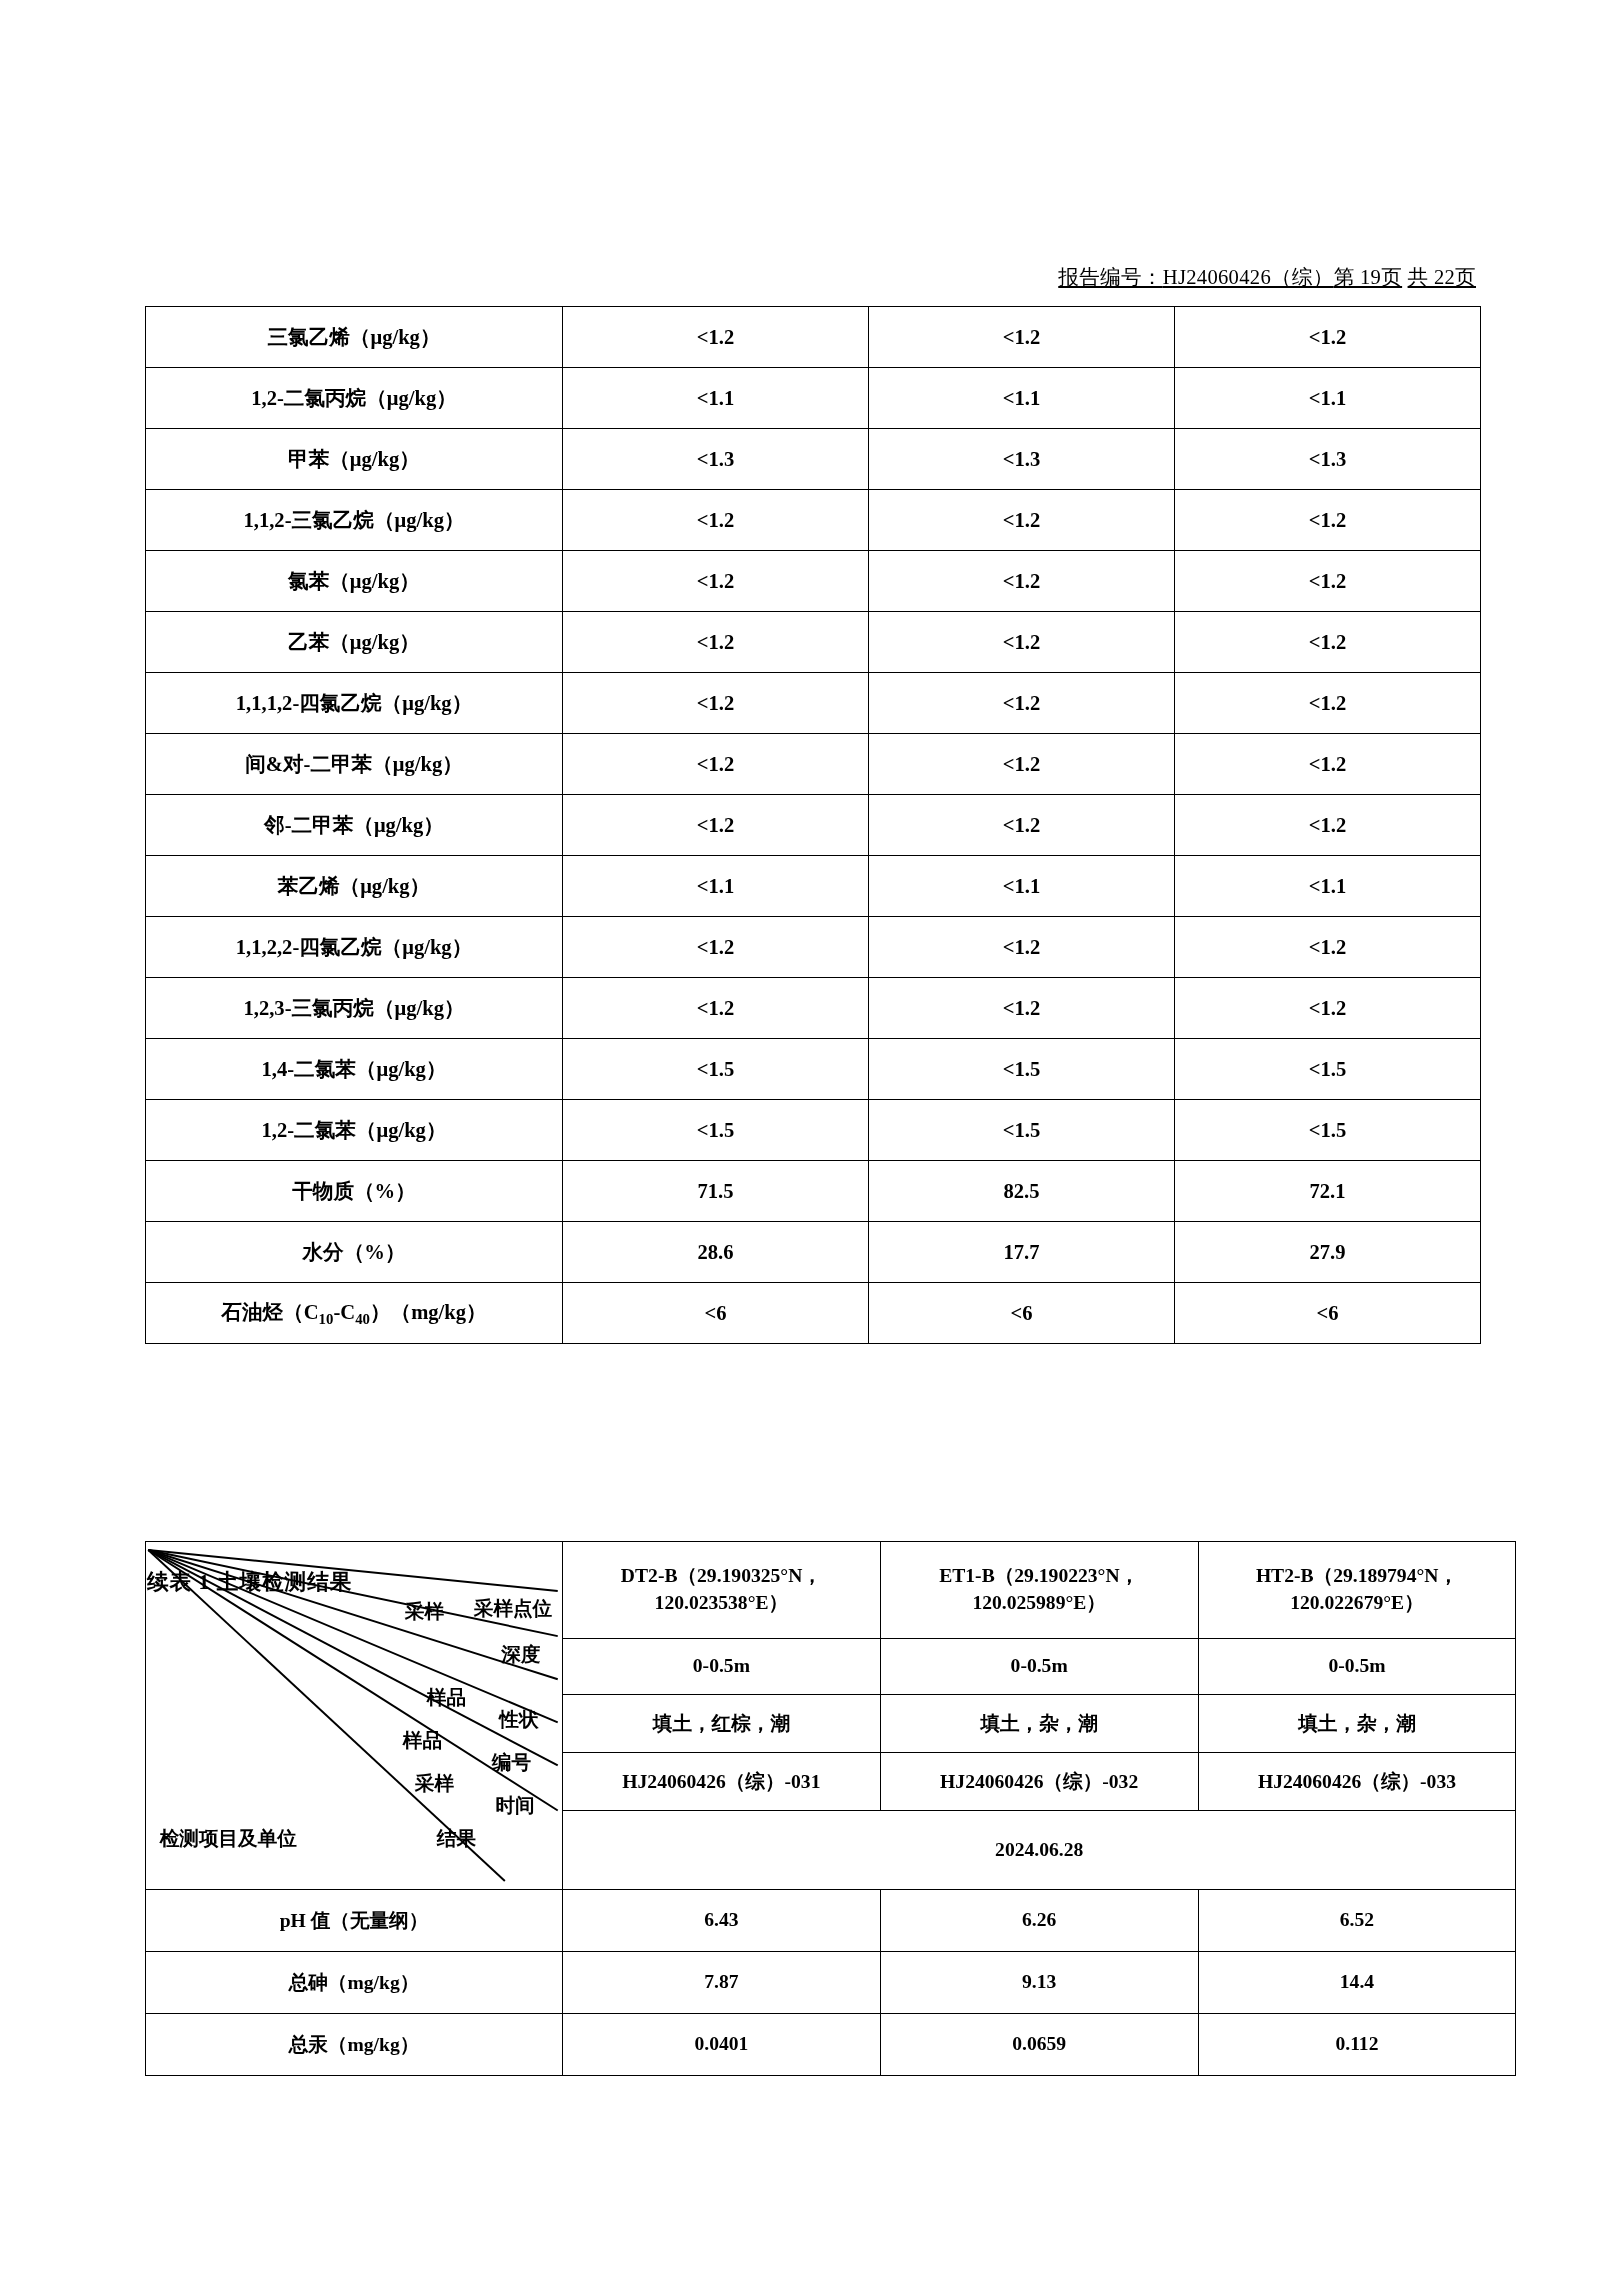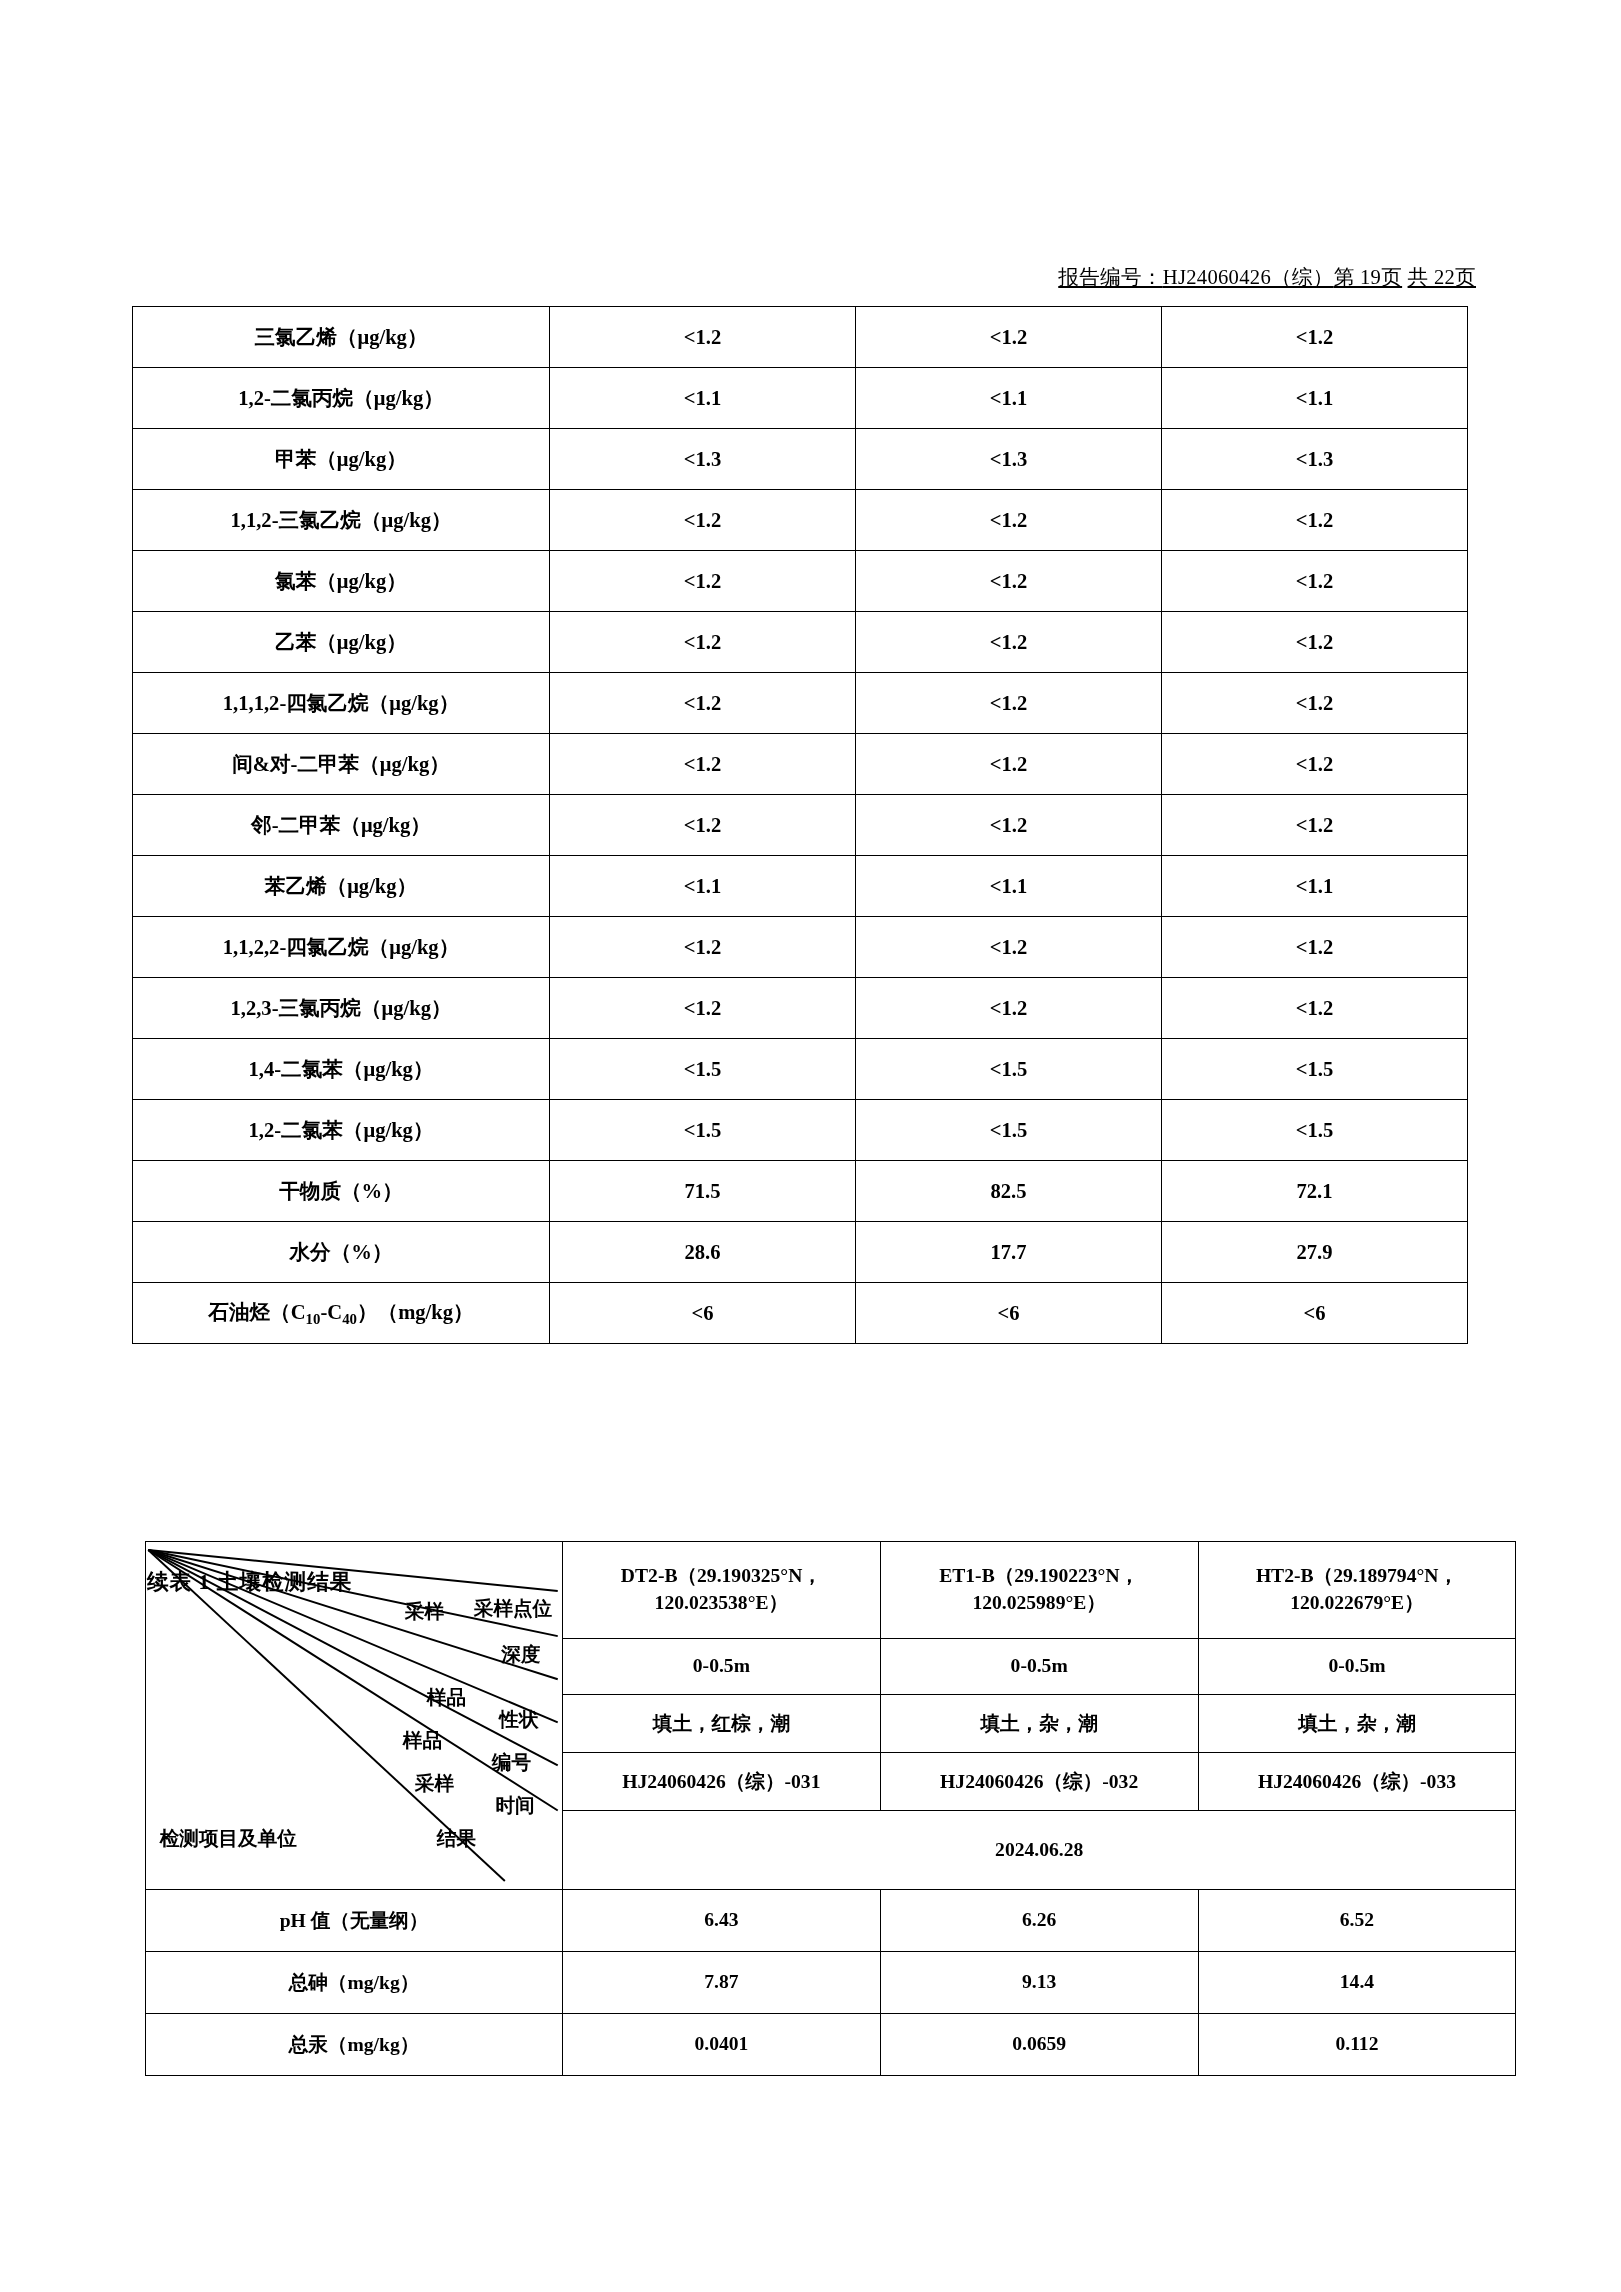--- a/index.html
+++ b/index.html
@@ -40,21 +40,21 @@
   .tbl td {
     border: 1.5px solid #000;
     text-align: center;
     vertical-align: middle;
     padding: 0;
     font-weight: bold;
   }
   
   #table1 {
     position: absolute;
-    left: 132px;
+    left: 145px;
     top: 306px;
     width: 1331px;
   }
   #table1 td {
     height: 60px;
   }
   #table1 td.name {
     width: 416px;
     font-size: 20.6px;
   }

